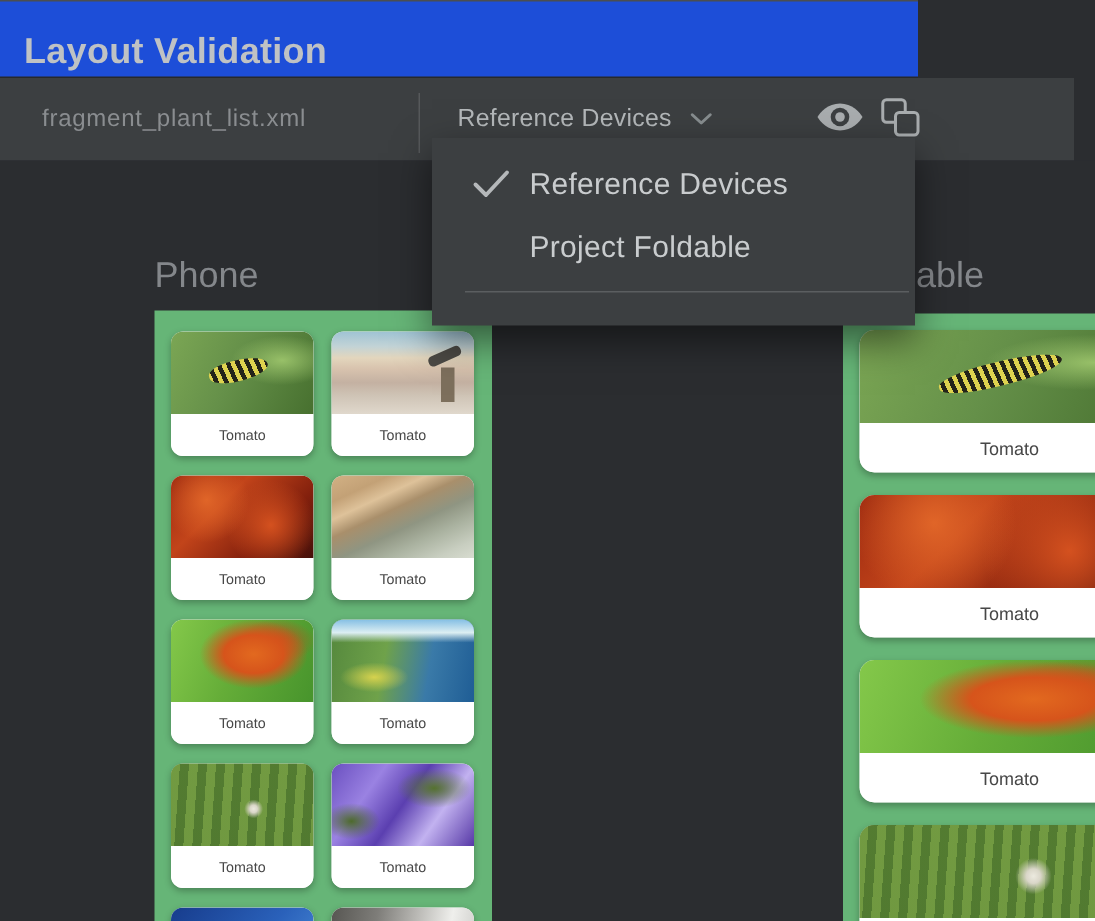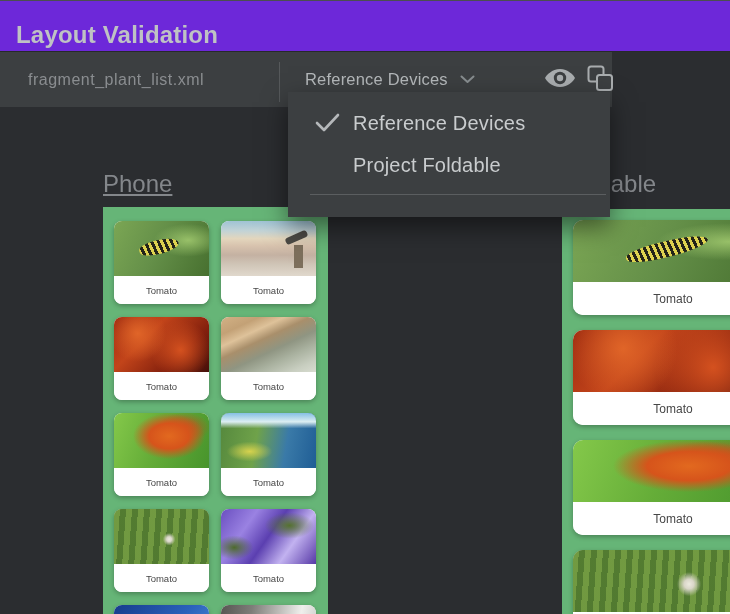--- a/index.html
+++ b/index.html
@@ -1,40 +1,40 @@
 <!DOCTYPE html>
 <html><head>
 <meta charset="utf-8">
 <style>
   html,body{margin:0;padding:0;background:#1e1f22;}
   *{box-sizing:border-box;}
   .screen{position:relative;width:730px;height:614px;overflow:hidden;
     background:#2B2D30;font-family:"Liberation Sans",sans-serif;
     -webkit-font-smoothing:antialiased;}
   
-  .titlebar{position:absolute;left:0;top:0;width:730px;height:52px;background:#6d28d9;
+  .titlebar{position:absolute;left:0;top:0;width:612px;height:52px;background:#1d4ed8;
     border-top:1px solid #4B4E50;border-bottom:1px solid #27292B;}
   .title{position:absolute;left:16px;top:21px;font-size:24px;line-height:26px;
     font-weight:600;color:#BFC2C4;letter-spacing:.2px;}
   
-  .toolbar{position:absolute;left:0;top:52px;width:612px;height:55px;background:#3C3F41;}
+  .toolbar{position:absolute;left:0;top:52px;width:716px;height:55px;background:#3C3F41;}
   .file-tab{position:absolute;left:22px;top:0;height:55px;display:flex;align-items:center;
     font-size:16px;letter-spacing:.5px;color:#8A8D90;background:none;border:none;cursor:default;}
   .vsep{position:absolute;left:279px;top:10px;width:1px;height:40px;background:#56595B;}
   .mode-btn{position:absolute;left:305px;top:0;height:55px;display:flex;align-items:center;
     gap:12px;background:none;border:none;padding:0;cursor:default;}
   .mode-btn .lbl{font-size:16.5px;color:#B3B7B9;letter-spacing:.2px;}
   .icon-btn{position:absolute;top:0;height:55px;display:flex;align-items:center;
     background:none;border:none;padding:0;cursor:default;}
   .icon-eye{left:543px;}
   .icon-copy{left:587px;}
   
   .content{position:absolute;left:0;top:107px;width:730px;height:507px;background:#2B2D30;}
   .preview-heading{position:absolute;font-size:24px;line-height:24px;color:#84878B;}
-  .heading-phone{left:103px;top:65px;text-decoration:underline;}
+  .heading-phone{left:103px;top:65px;}
   .heading-foldable{left:564px;top:65px;}
   .panel{position:absolute;background:#66B577;overflow:hidden;}
   .panel-phone{left:103px;top:100px;width:225px;height:407px;}
   .panel-foldable{left:562px;top:102px;width:168px;height:405px;}
   
   .card{position:absolute;background:#FFFFFF;border-radius:8px;overflow:hidden;
     box-shadow:0 2px 5px rgba(0,0,0,.28);}
   .card.large{border-radius:10px;}
   .photo{position:relative;width:100%;overflow:hidden;}
   .small .photo{height:55px;}

